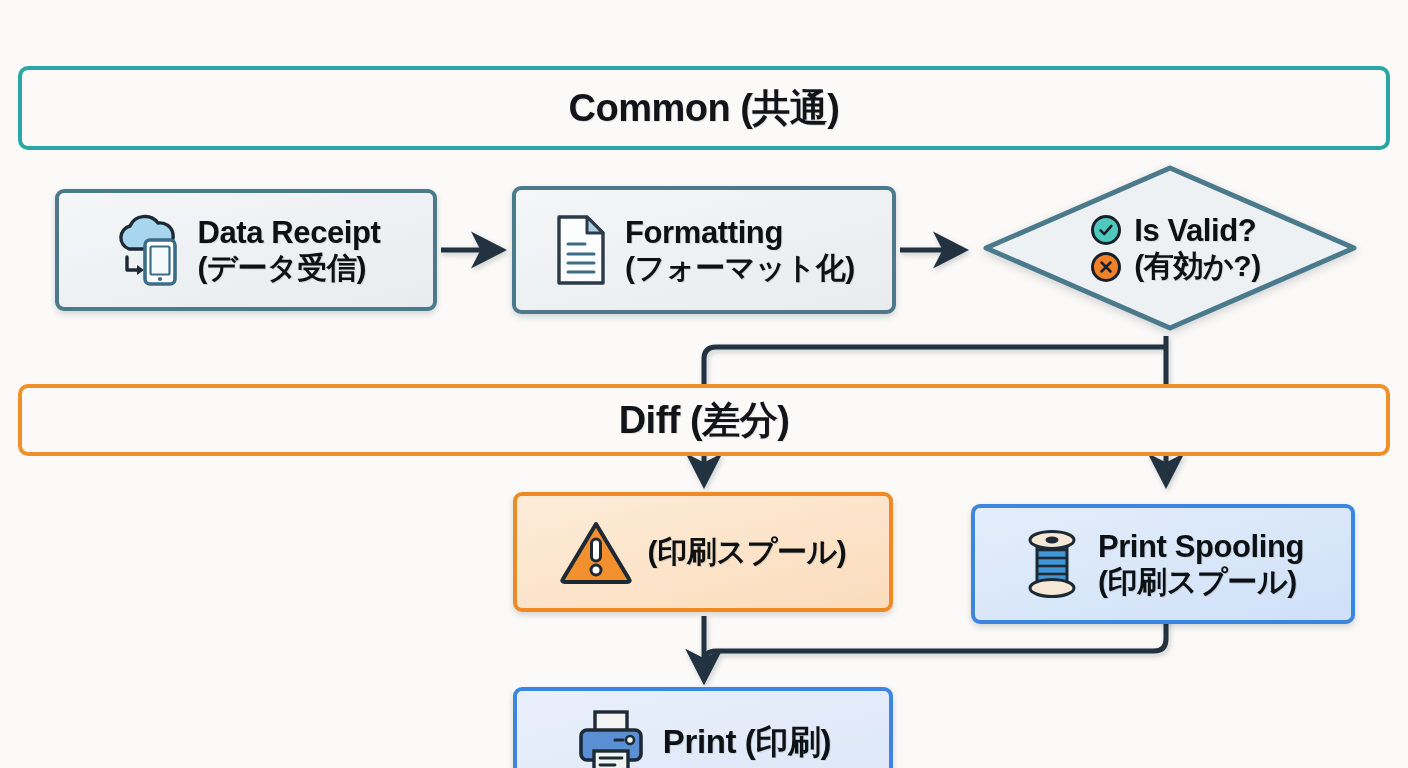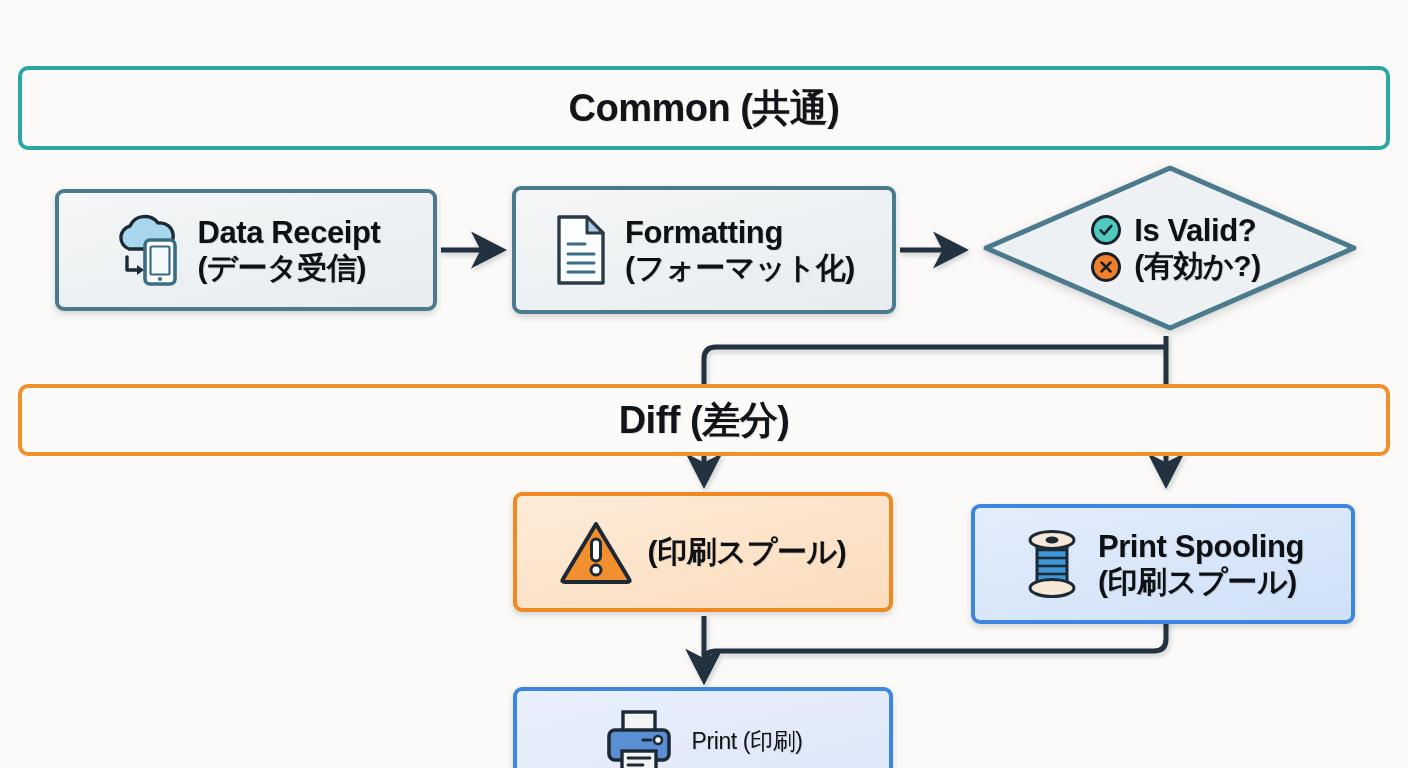--- a/index.html
+++ b/index.html
@@ -46,21 +46,21 @@
     display:flex;align-items:center;gap:16px;
     padding:0 20px;width:100%;height:100%;
     justify-content:center;
   }
   .node-icon{flex:0 0 auto;display:flex;align-items:center;justify-content:center;}
   .node-text{display:flex;flex-direction:column;line-height:1.12;}
   .t-en{font-size:31px;font-weight:700;color:#0e1114;letter-spacing:-0.4px;
         text-shadow:1px 1px 0 rgba(0,0,0,.10);white-space:nowrap;}
   .t-ja{font-size:30px;font-weight:700;color:#0e1114;letter-spacing:-0.4px;
         text-shadow:1px 1px 0 rgba(0,0,0,.10);white-space:nowrap;}
-  .t-one{font-size:23px;font-weight:400;color:#0e1114;letter-spacing:-0.4px;
+  .t-one{font-size:33px;font-weight:700;color:#0e1114;letter-spacing:-0.4px;
          text-shadow:1px 1px 0 rgba(0,0,0,.10);white-space:nowrap;}
 
   
   .n-grey{
     background:linear-gradient(165deg,#f4f6f7 0%,#e8ecef 100%);
     border:4px solid #4a7a8c;
   }
   
   .n-orange{
     background:linear-gradient(165deg,#fdecd9 0%,#fbdcbc 100%);

